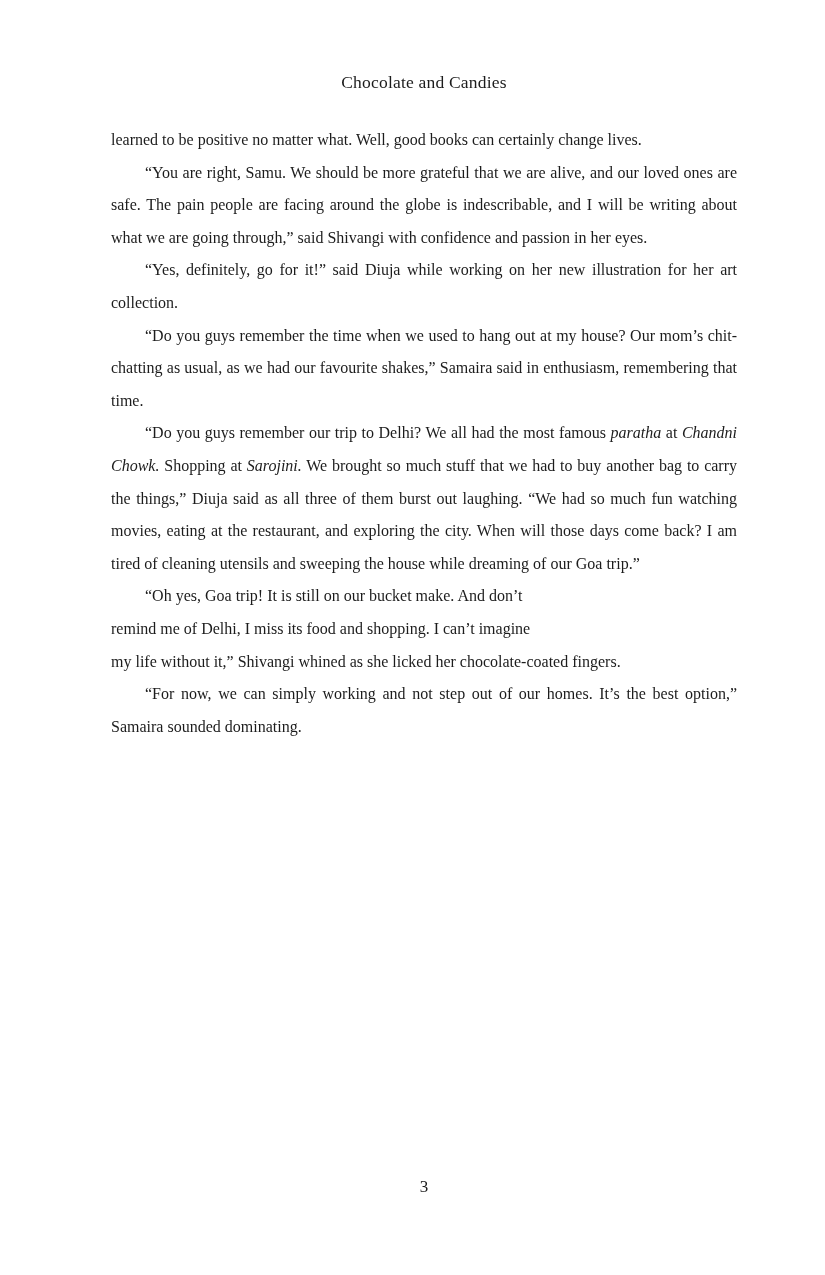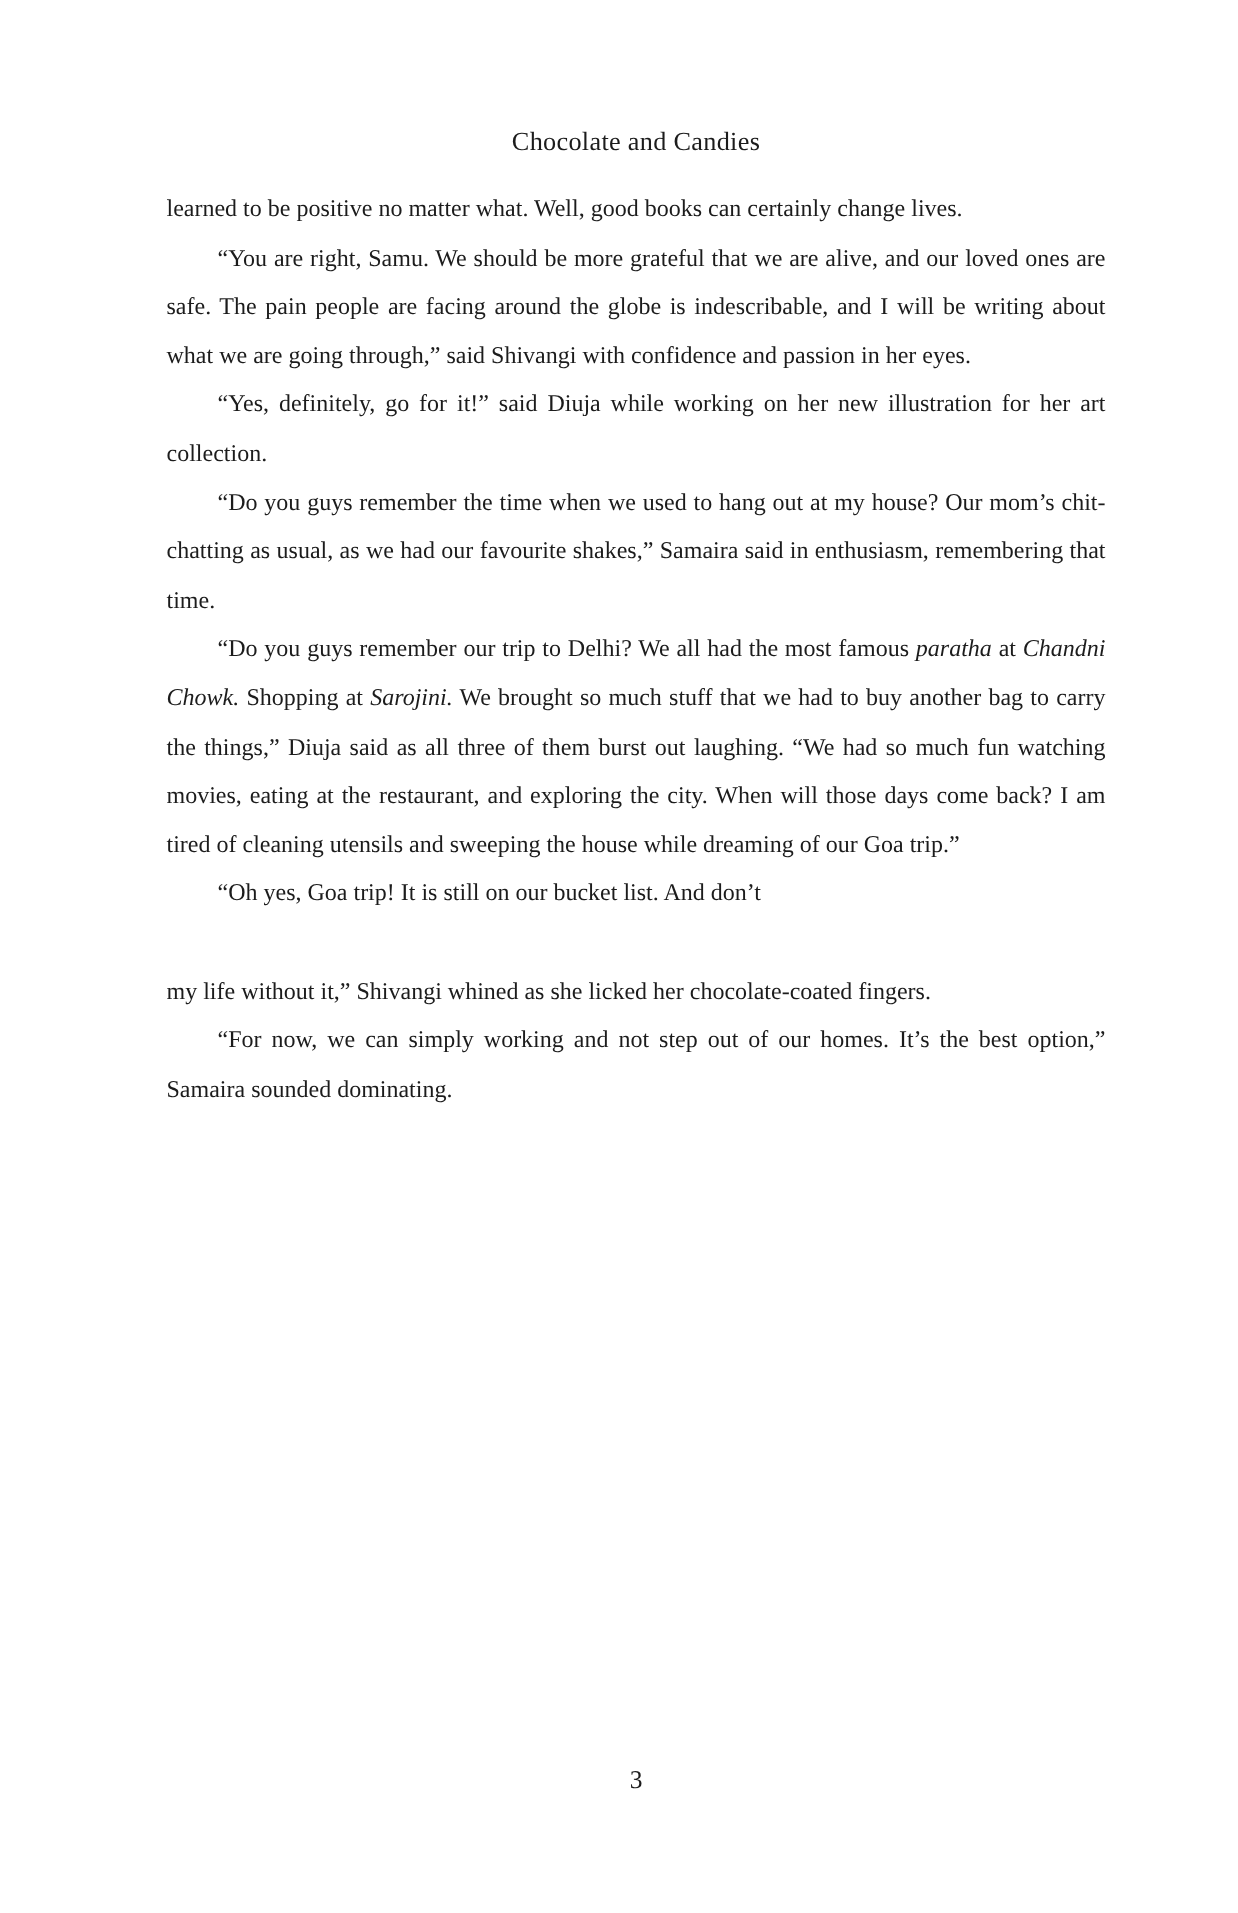--- a/index.html
+++ b/index.html
@@ -11,21 +11,21 @@
     position: relative;
     width: 825px;
     height: 1275px;
     background: #ffffff;
     overflow: hidden;
     font-family: "Liberation Serif", "DejaVu Serif", serif;
     color: #1c1c1c;
   }
   .running-header {
     position: absolute;
-    top: 83px;
+    top: 71px;
     left: 111px;
     width: 626px;
     text-align: center;
     font-size: 17.5px;
     line-height: 22px;
     letter-spacing: 0.2px;
   }
   .body-text {
     position: absolute;
     top: 124px;
@@ -59,18 +59,18 @@
 
 <div class="page">
   <div class="running-header">Chocolate and Candies</div>
 
   <div class="body-text">
       <p class="para"><span>learned to be positive no matter what. Well, good books can certainly change lives.</span></p>
       <p class="para indent"><span>“You are right, Samu. We should be more grateful that we are alive, and our loved ones are safe. The pain people are facing around the globe is indescribable, and I will be writing about what we are going through,” said Shivangi with confidence and passion in her eyes.</span></p>
       <p class="para indent"><span>“Yes, definitely, go for it!” said Diuja while working on her new illustration for her art collection.</span></p>
       <p class="para indent"><span>“Do you guys remember the time when we used to hang out at my house? Our mom’s chit-chatting as usual, as we had our favourite shakes,” Samaira said in enthusiasm, remembering that time.</span></p>
       <p class="para indent"><span>“Do you guys remember our trip to Delhi? We all had the most famous </span><em>paratha</em><span> at </span><em>Chandni Chowk.</em><span> Shopping at </span><em>Sarojini.</em><span> We brought so much stuff that we had to buy another bag to carry the things,” Diuja said as all three of them burst out laughing. “We had so much fun watching movies, eating at the restaurant, and exploring the city. When will those days come back? I am tired of cleaning utensils and sweeping the house while dreaming of our Goa trip.”</span></p>
-      <p class="para indent"><span>“Oh yes, Goa trip! It is still on our bucket list. And don’t</span><br><br><span>my life without it,” Shivangi whined as she licked her chocolate-coated fingers.</span></p>
+      <p class="para indent"><span>“Oh yes, Goa trip! It is still on our bucket make. And don’t</span><br><span>remind me of Delhi, I miss its food and shopping. I can’t imagine</span><br><span>my life without it,” Shivangi whined as she licked her chocolate-coated fingers.</span></p>
       <p class="para indent"><span>“For now, we can simply working and not step out of our homes. It’s the best option,” Samaira sounded dominating.</span></p>
     </div>
 
   <div class="page-number">3</div>
 </div>
 
 </body></html>

